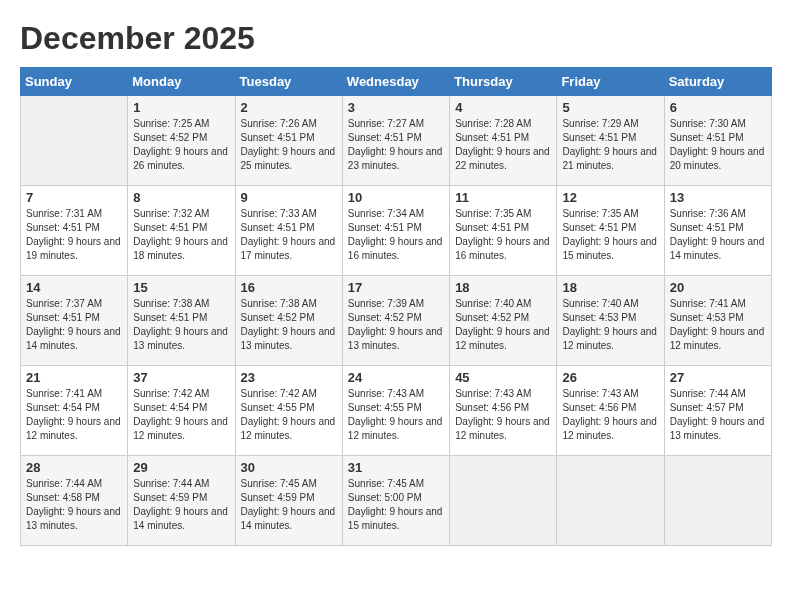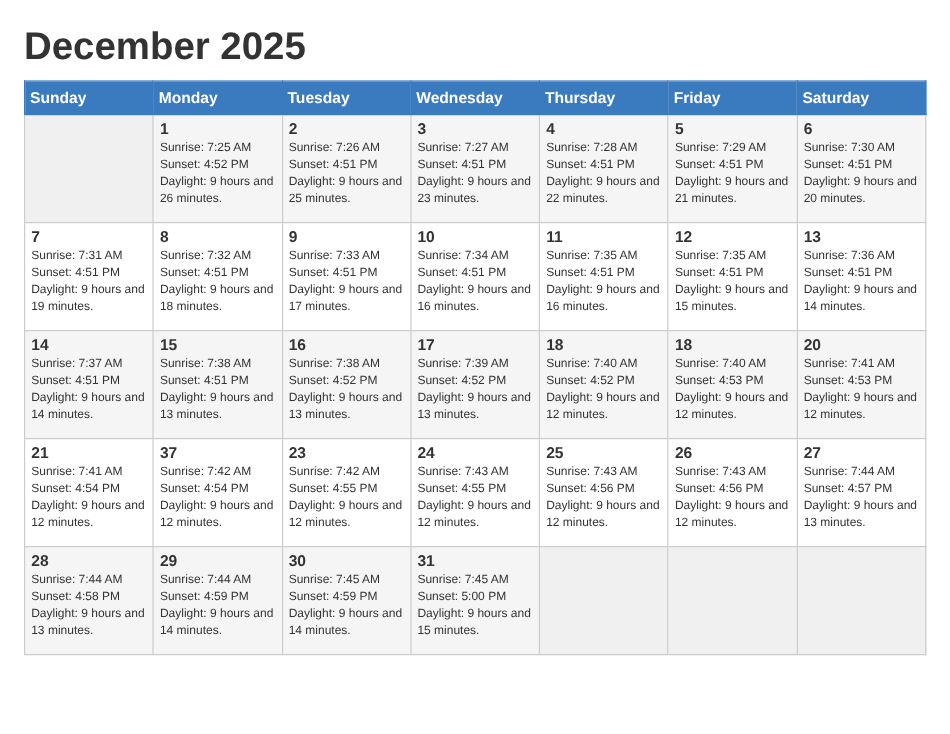--- a/index.html
+++ b/index.html
@@ -216,21 +216,21 @@
         </td>
         <td>
           <span class="day-num">23</span>
           <div class="day-info">Sunrise: 7:42 AM<br>Sunset: 4:55 PM<br>Daylight: 9 hours and 12 minutes.</div>
         </td>
         <td>
           <span class="day-num">24</span>
           <div class="day-info">Sunrise: 7:43 AM<br>Sunset: 4:55 PM<br>Daylight: 9 hours and 12 minutes.</div>
         </td>
         <td>
-          <span class="day-num">25</span>
+          <span class="day-num">45</span>
           <div class="day-info">Sunrise: 7:43 AM<br>Sunset: 4:56 PM<br>Daylight: 9 hours and 12 minutes.</div>
         </td>
         <td>
           <span class="day-num">26</span>
           <div class="day-info">Sunrise: 7:43 AM<br>Sunset: 4:56 PM<br>Daylight: 9 hours and 12 minutes.</div>
         </td>
         <td>
           <span class="day-num">27</span>
           <div class="day-info">Sunrise: 7:44 AM<br>Sunset: 4:57 PM<br>Daylight: 9 hours and 13 minutes.</div>
         </td>

